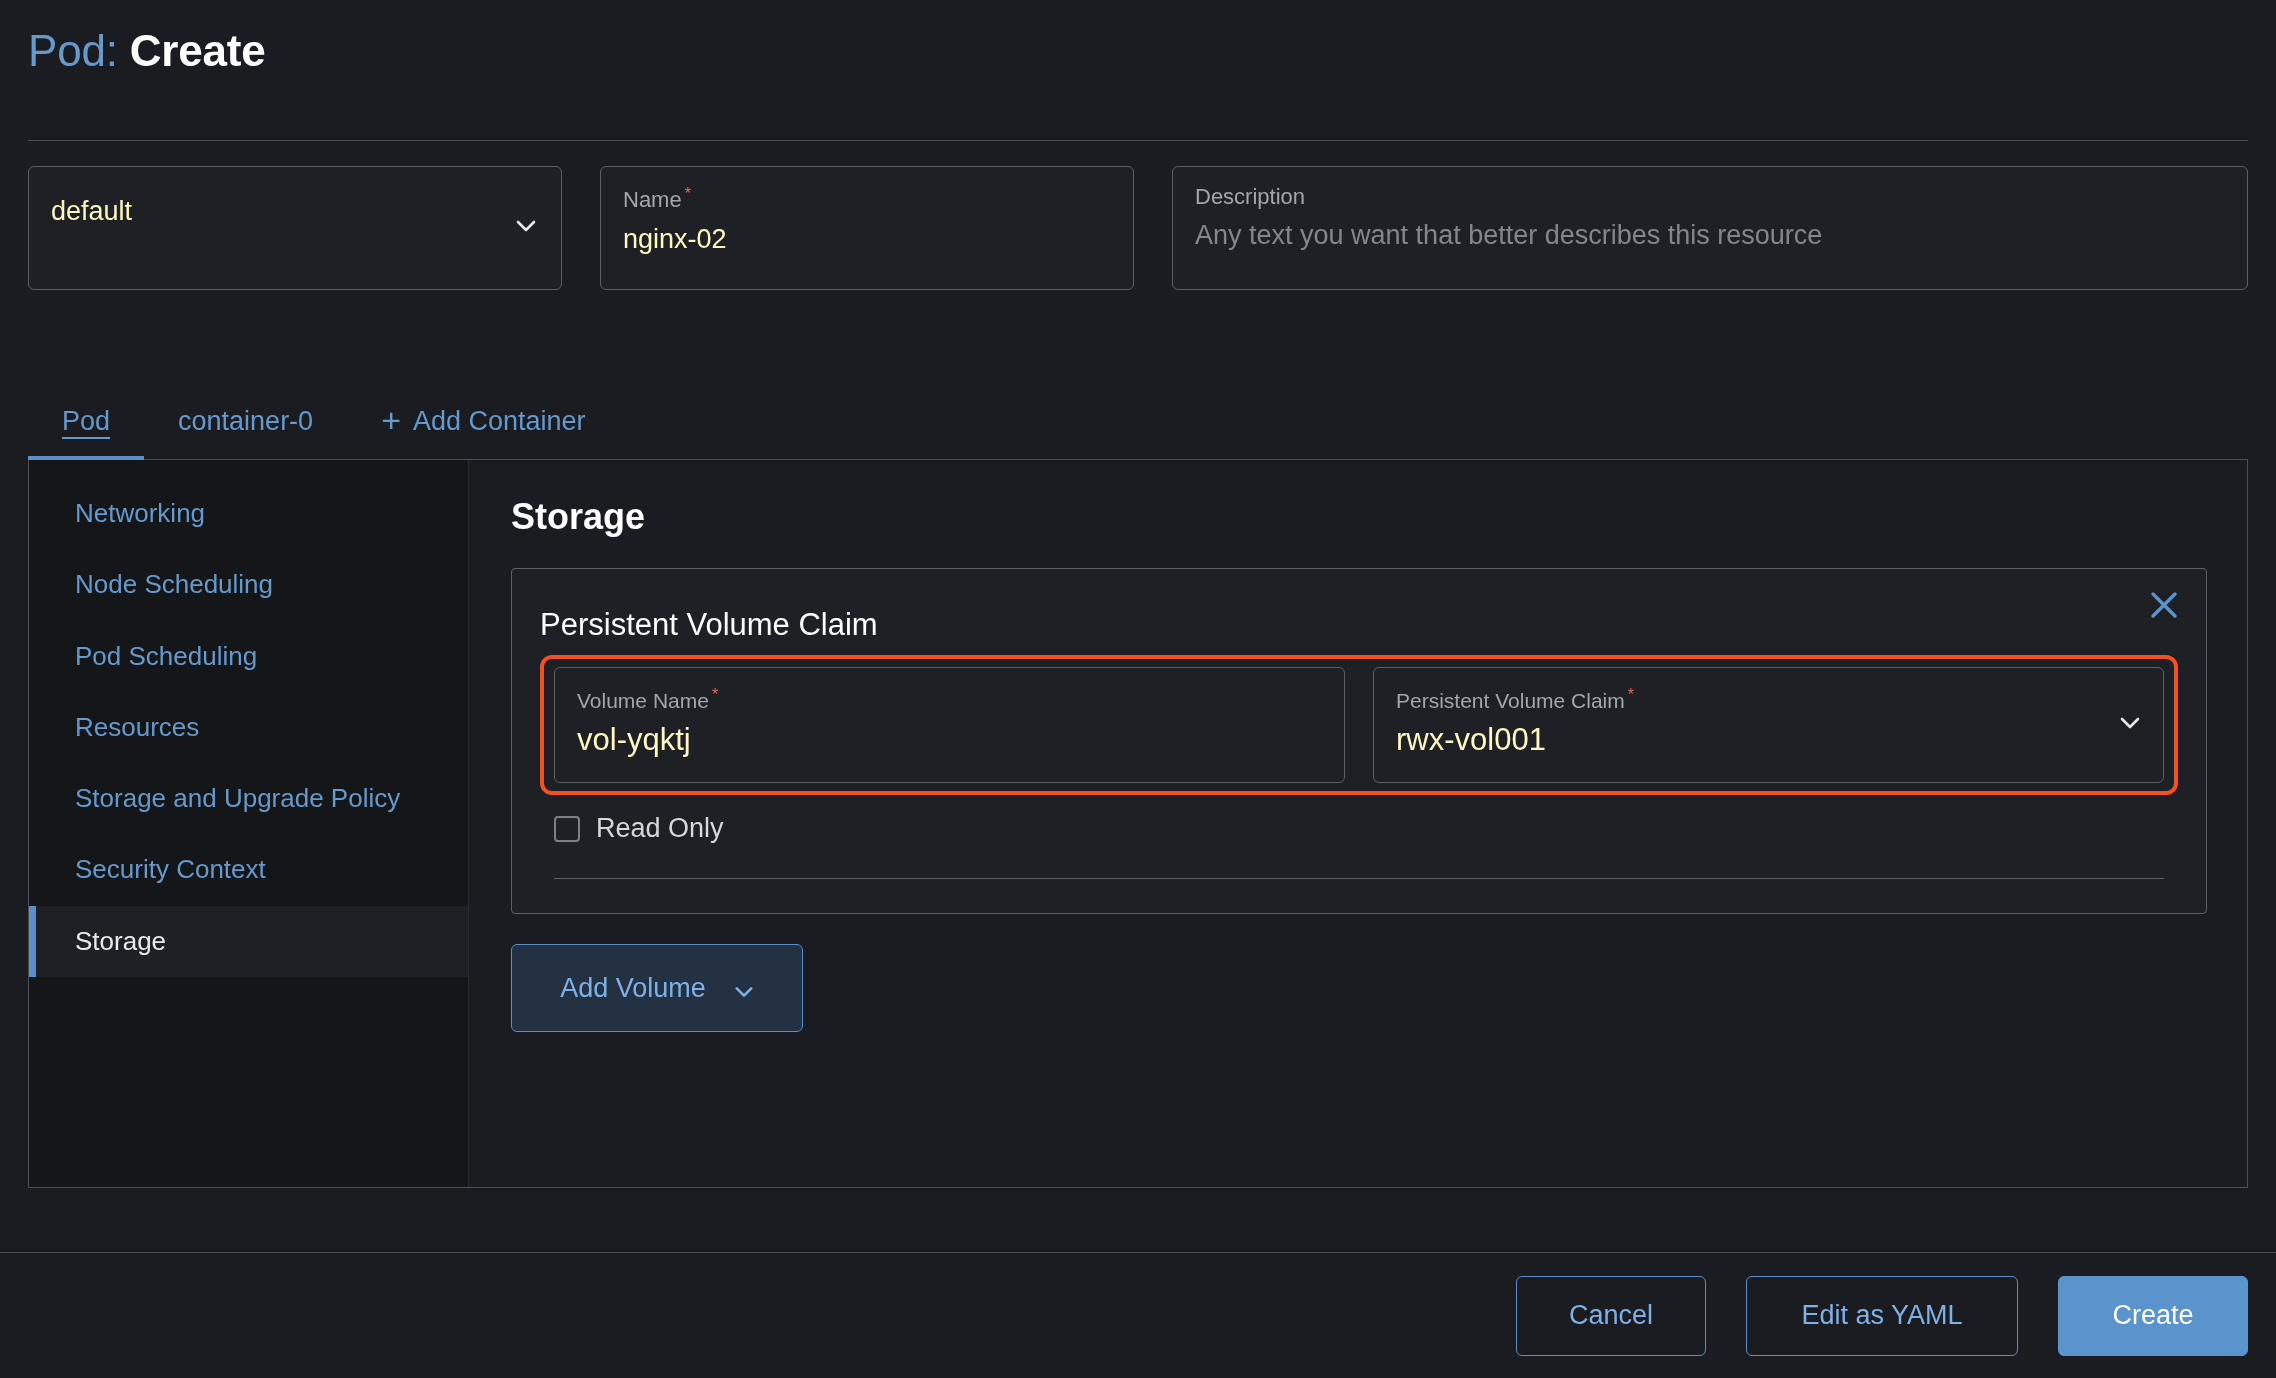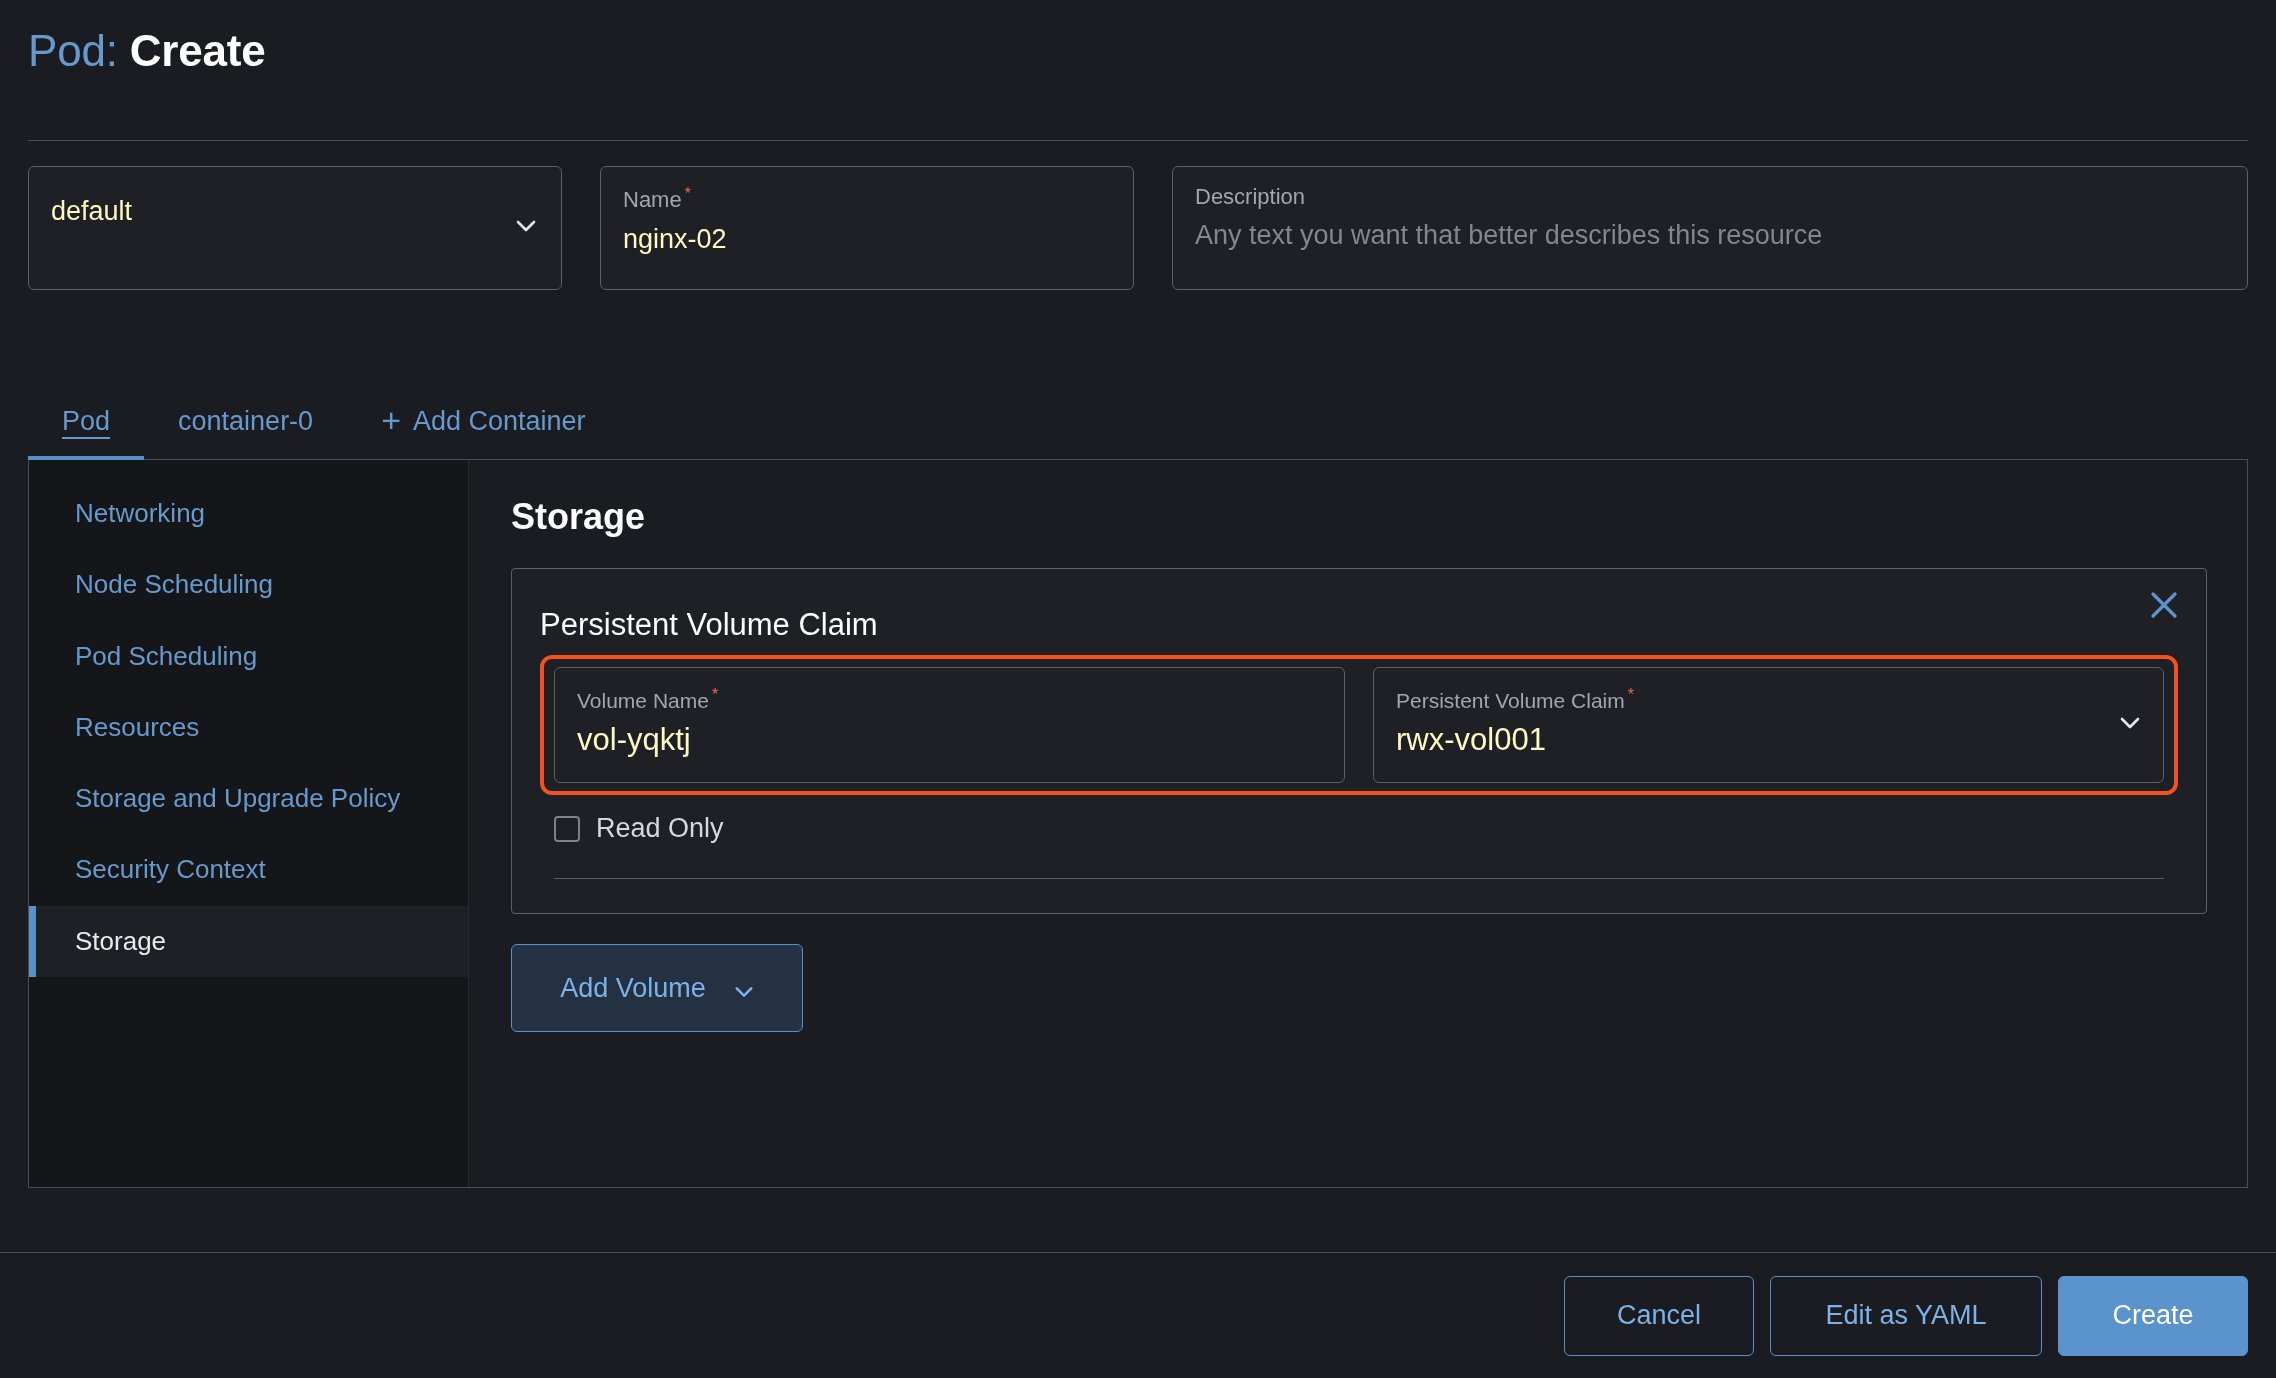--- a/index.html
+++ b/index.html
@@ -295,21 +295,21 @@
     position: absolute;
     left: 0;
     top: 1253px;
     width: 2276px;
     height: 125px;
     background: #1b1c21;
     display: flex;
     align-items: center;
     justify-content: flex-end;
     padding-right: 28px;
-    gap: 16px;
+    gap: 40px;
   }
   .btn {
     height: 80px;
     border-radius: 6px;
     font-size: 27px;
     display: flex;
     align-items: center;
     justify-content: center;
     cursor: pointer;
     white-space: nowrap;

